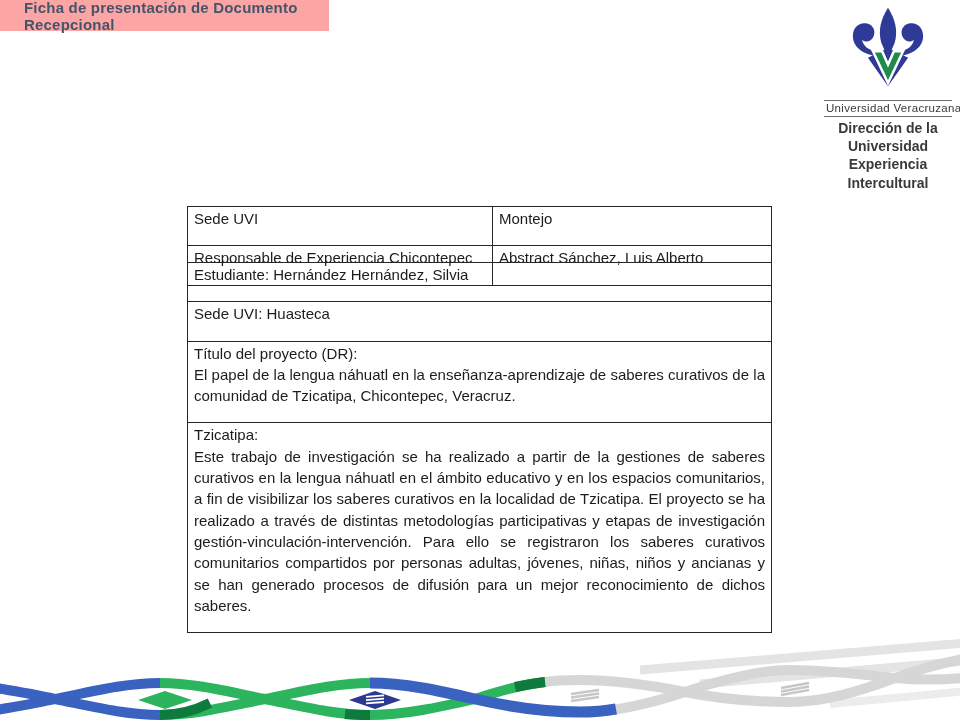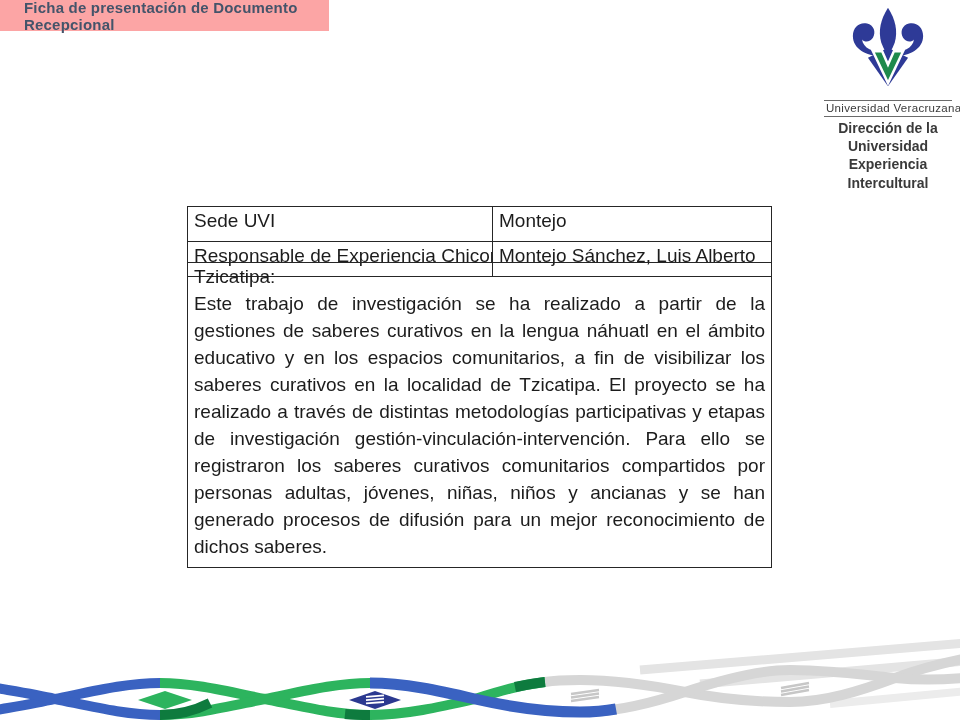--- a/index.html
+++ b/index.html
@@ -13,21 +13,21 @@
 
   
   .logo{position:absolute;top:6px;right:6px;width:132px;text-align:center;}
   .logo svg.mark{display:block;margin:0 auto;}
   .logo-name{font-size:11.5px;color:#3a3a3a;letter-spacing:.3px;border-top:1px solid #6a6a6a;
              border-bottom:1px solid #6a6a6a;padding:1px 2px 2px 2px;margin:2px 2px 2px 2px;white-space:nowrap;}
   .logo-sub{font-size:14px;font-weight:bold;color:#3a3a3a;line-height:1.3;}
 
   
   table{border-collapse:collapse;position:absolute;left:187px;width:585px;table-layout:fixed;}
-  td{border:1.5px solid #262626;font-size:19px;color:#1c1c1c;padding:1px 6px 6px 6px;
+  td{border:1.5px solid #262626;font-size:15px;color:#1c1c1c;padding:1px 6px 16px 6px;
      vertical-align:top;line-height:1.42;}
   .t1{top:206px;}
   .t1 td{height:21px;white-space:nowrap;overflow:hidden;}
   .t1 .c1{width:292px;}
   .t2{top:262px;}
   .t2 .short td{height:21px;white-space:nowrap;overflow:hidden;}
   .cell-body{text-align:justify;}
 
   
   .ribbon{position:absolute;left:0;bottom:0;width:960px;height:90px;display:block;}
@@ -55,27 +55,39 @@
 </div>
 
 <table class="t1">
   <tbody>
       <tr>
     <td class="c1">Sede UVI</td>
     <td>Montejo</td>
   </tr>
   <tr>
     <td class="c1">Responsable de Experiencia Chicontepec</td>
-    <td>Montejo Sánchez, Luis Alberto</td>
+    <td>Abstract Sánchez, Luis Alberto</td>
   </tr>
 </tbody>
   </table>
 
 <table class="t2">
   <tbody>
+      <tr class="short">
+    <td>Estudiante: Hernández Hernández, Silvia</td>
+  </tr>
+  <tr class="short">
+    <td>Sede UVI: Huasteca</td>
+  </tr>
+  <tr>
+    <td>
+      <div>Título del proyecto (DR):</div>
+      <div class="cell-body">El papel de la lengua náhuatl en la enseñanza-aprendizaje de saberes curativos de la comunidad de Tzicatipa, Chicontepec, Veracruz.</div>
+    </td>
+  </tr>
   <tr>
     <td>
       <div>Tzicatipa:</div>
       <div class="cell-body">Este trabajo de investigación se ha realizado a partir de la gestiones de saberes curativos en la lengua náhuatl en el ámbito educativo y en los espacios comunitarios, a fin de visibilizar los saberes curativos en la localidad de Tzicatipa. El proyecto se ha realizado a través de distintas metodologías participativas y etapas de investigación gestión-vinculación-intervención. Para ello se registraron los saberes curativos comunitarios compartidos por personas adultas, jóvenes, niñas, niños y ancianas y se han generado procesos de difusión para un mejor reconocimiento de dichos saberes.</div>
     </td>
   </tr>
 </tbody>
   </table>
 
 <svg class="ribbon" viewBox="0 0 960 90" fill="none">

